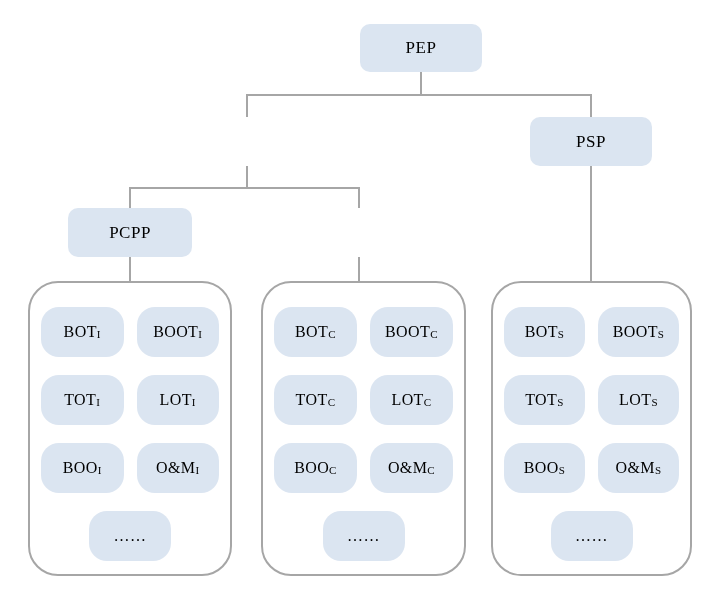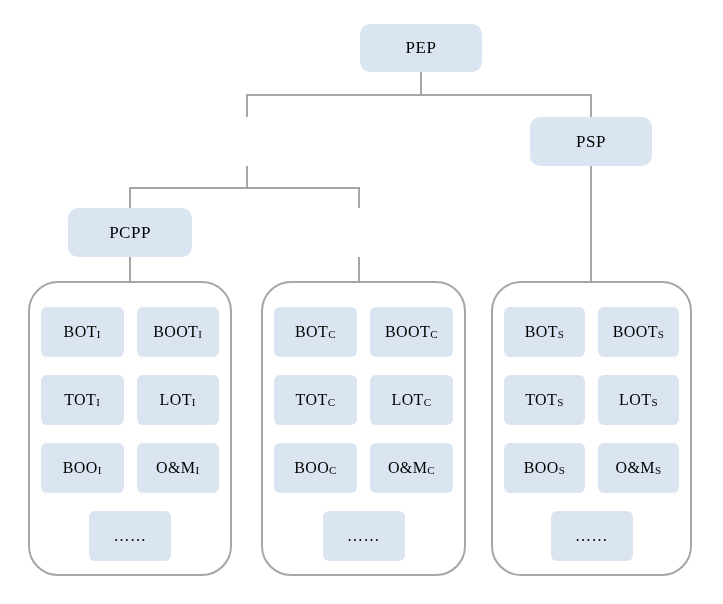--- a/index.html
+++ b/index.html
@@ -35,21 +35,21 @@
   }
   .grid-row {
     display: flex;
     gap: 13px;
     margin-bottom: 18px;
   }
   .cell {
     flex: 1;
     height: 50px;
     background: var(--node-fill, #dbe5f1);
-    border-radius: 6px;
+    border-radius: 18px;
     display: flex;
     align-items: center;
     justify-content: center;
     font-size: 16px;
     letter-spacing: 0.4px;
   }
   .cell sub {
     font-size: 11px;
     line-height: 0;
     position: relative;

